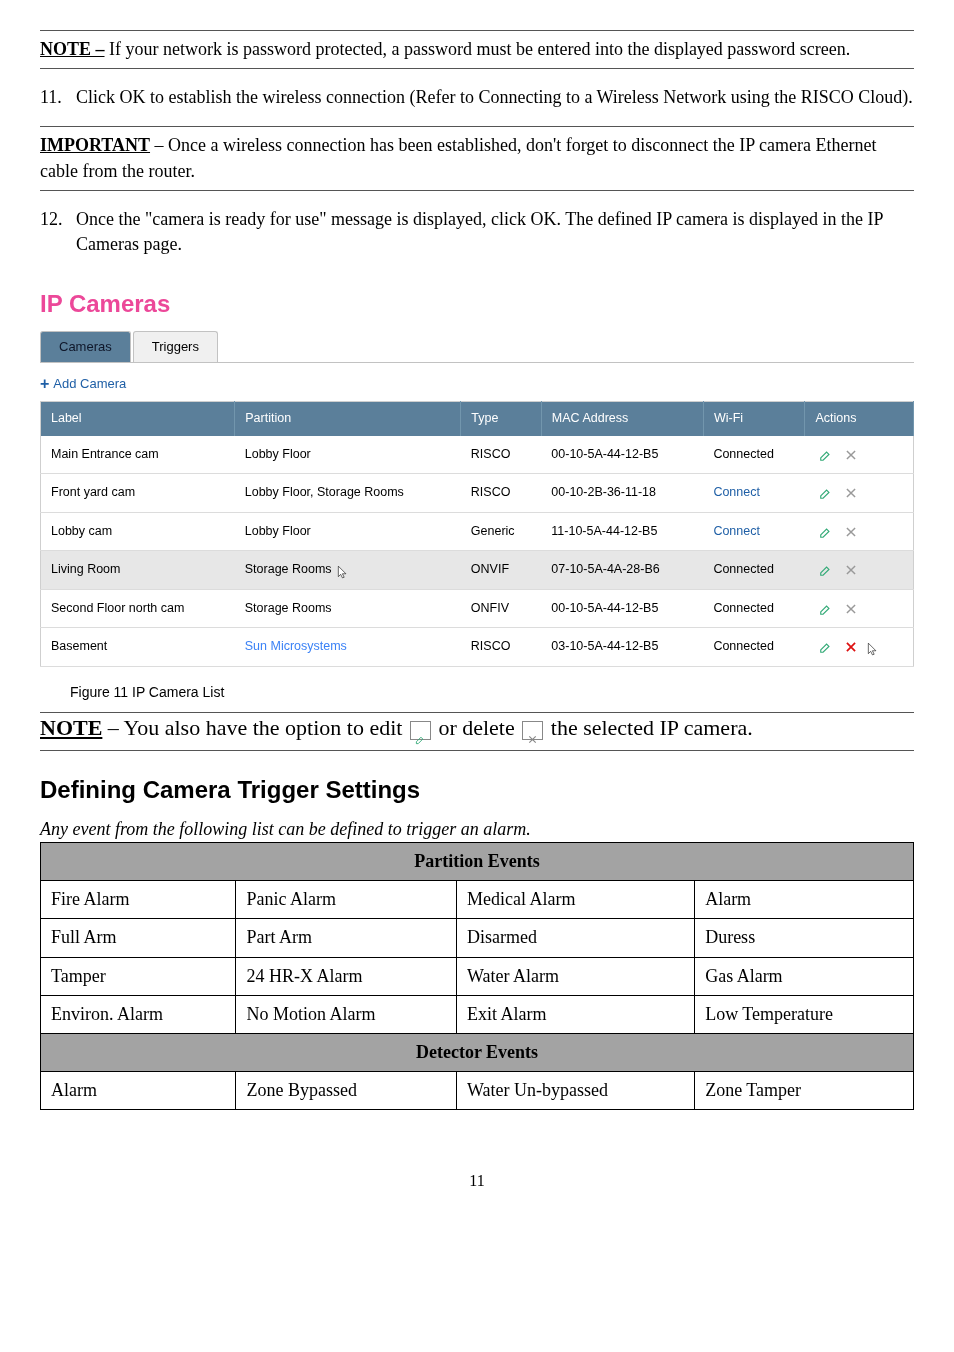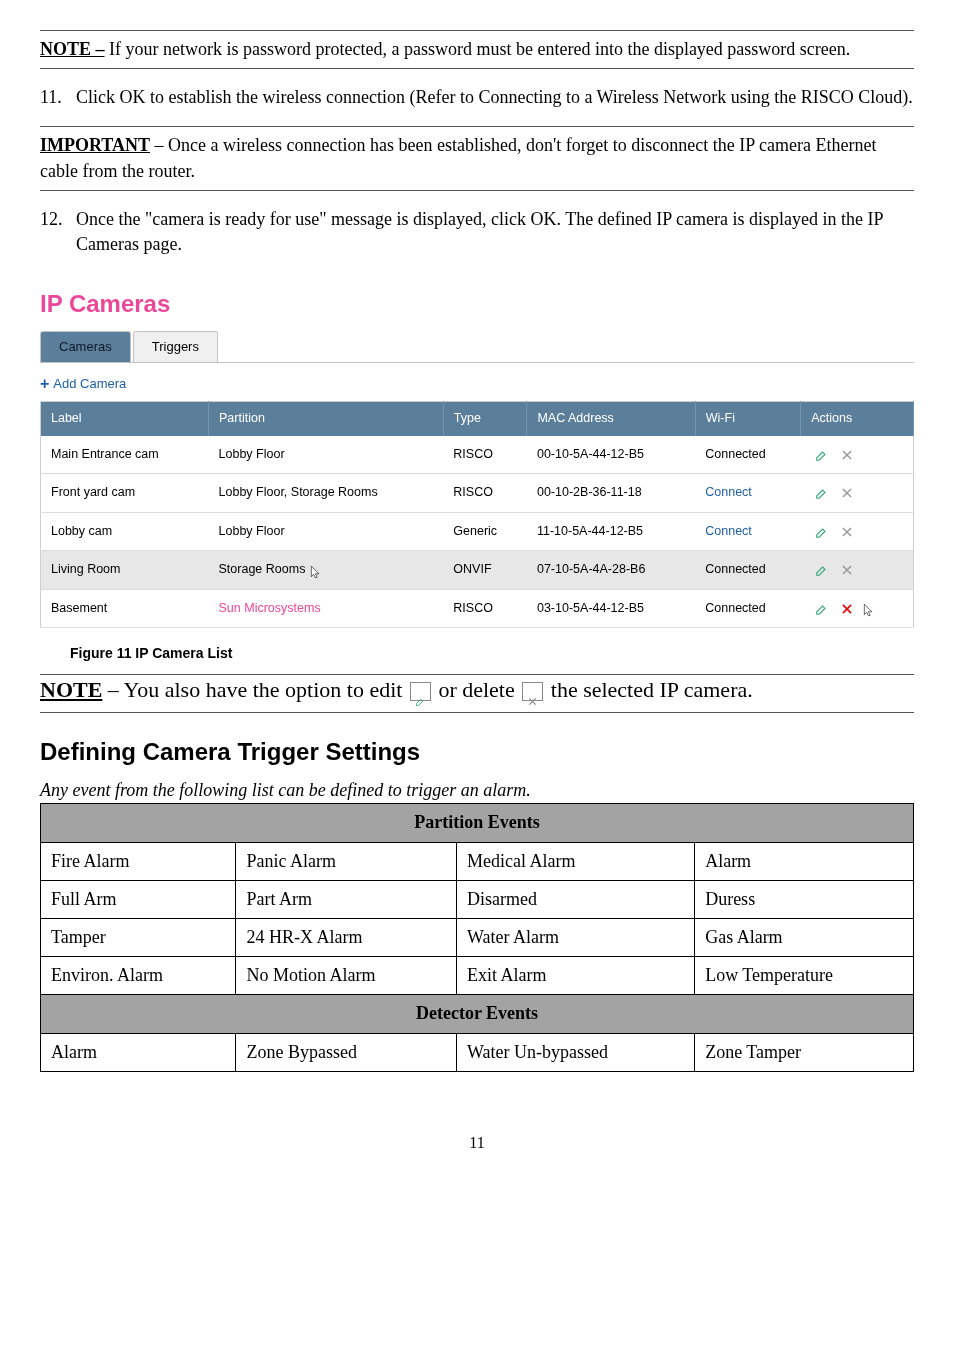--- a/index.html
+++ b/index.html
@@ -20,22 +20,22 @@
     table.camera-table { width: 100%; border-collapse: collapse; font-family: Arial, sans-serif; font-size: 12.5px; border: 1px solid #cfcfcf; }
     table.camera-table thead th { background: #5b7f9a; color: #fff; text-align: left; padding: 8px 10px; font-weight: normal; border-right: 1px solid #7296ad; }
     table.camera-table tbody td { padding: 10px 10px; border-bottom: 1px solid #dcdcdc; vertical-align: middle; }
     table.camera-table tbody tr.shaded td { background: #e7e7e7; }
     .wifi-connect { color: #1f5fa6; }
     .actions-cell { white-space: nowrap; }
     .edit-ic, .del-ic { display: inline-block; width: 14px; height: 14px; margin: 0 4px; vertical-align: middle; }
     .edit-ic svg, .del-ic svg { width: 14px; height: 14px; }
     .del-red svg path { stroke: #d11; }
     .cursor-ic { display:inline-block; width:14px; height:14px; margin-left:4px; vertical-align: bottom; }
-    .partition-sun { color: #ec4899; }
-    .fig-caption { font-family: Arial, sans-serif; font-size: 14px; font-weight: bold; margin: 16px 0 10px; padding-left: 30px; }
+    .partition-sun { color: #3b82f6; }
+    .fig-caption { font-family: Arial, sans-serif; font-size: 14px; font-weight: normal; margin: 16px 0 10px; padding-left: 30px; }
     .note2 { padding-bottom: 6px; font-family: Georgia, serif; font-size: 22px; }
     .note2 .note-label { font-weight: bold; text-decoration: underline; }
     .inline-icon-box { display: inline-block; border: 1px solid #888; padding: 1px 4px; vertical-align: middle; margin: 0 2px; height: 19px; }
     .inline-icon-box svg { width: 11px; height: 11px; vertical-align: middle; }
     h2.section-title { font-family: Arial, Helvetica, sans-serif; font-size: 24px; font-weight: bold; margin: 22px 0 10px; }
     .desc { margin: 6px 0 0; font-style: italic; }
     table.events-table { width: 100%; border-collapse: collapse; font-family: Georgia, serif; font-size: 18px; border: 1.5px solid #000; }
     table.events-table th.section-hdr { background: #a3a3a3; font-weight: bold; text-align: center; padding: 6px; border: 1px solid #000; }
     table.events-table td { border: 1px solid #000; padding: 6px 10px; }
     .page-num { font-family: Georgia, serif; font-size: 16px; text-align: center; margin-top: 60px; }
@@ -149,20 +149,35 @@
     <td class="actions-cell">
       <span class="edit-ic"><svg viewBox="0 0 24 24">
               <path d="M3 17l10-10 4 4-10 10H3v-4z" fill="none" stroke="#3a7" stroke-width="2"></path>
             </svg></span>
       <span class="del-ic "><svg viewBox="0 0 24 24">
               <path d="M5 5l14 14M19 5L5 19" stroke="#999" stroke-width="2.5"></path>
             </svg></span>
     </td>
       </tr>
       <tr>
+    <td>Second Floor north cam</td>
+    <td>Storage Rooms</td>
+    <td>ONFIV</td>
+    <td>00-10-5A-44-12-B5</td>
+    <td>Connected</td>
+    <td class="actions-cell">
+      <span class="edit-ic"><svg viewBox="0 0 24 24">
+              <path d="M3 17l10-10 4 4-10 10H3v-4z" fill="none" stroke="#3a7" stroke-width="2"></path>
+            </svg></span>
+      <span class="del-ic "><svg viewBox="0 0 24 24">
+              <path d="M5 5l14 14M19 5L5 19" stroke="#999" stroke-width="2.5"></path>
+            </svg></span>
+    </td>
+      </tr>
+      <tr>
     <td>Basement</td>
     <td><span class="partition-sun">Sun Microsystems</span></td>
     <td>RISCO</td>
     <td>03-10-5A-44-12-B5</td>
     <td>Connected</td>
     <td class="actions-cell">
       <span class="edit-ic"><svg viewBox="0 0 24 24">
               <path d="M3 17l10-10 4 4-10 10H3v-4z" fill="none" stroke="#3a7" stroke-width="2"></path>
             </svg></span>
       <span class="del-ic del-red"><svg viewBox="0 0 24 24">

